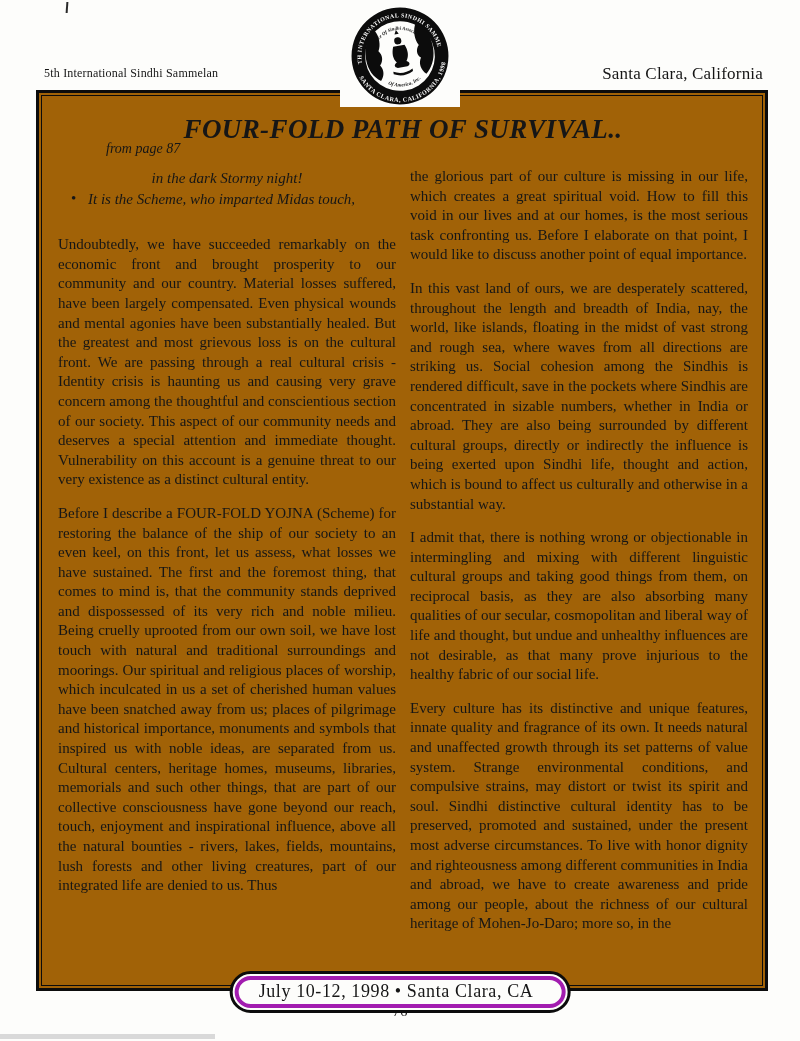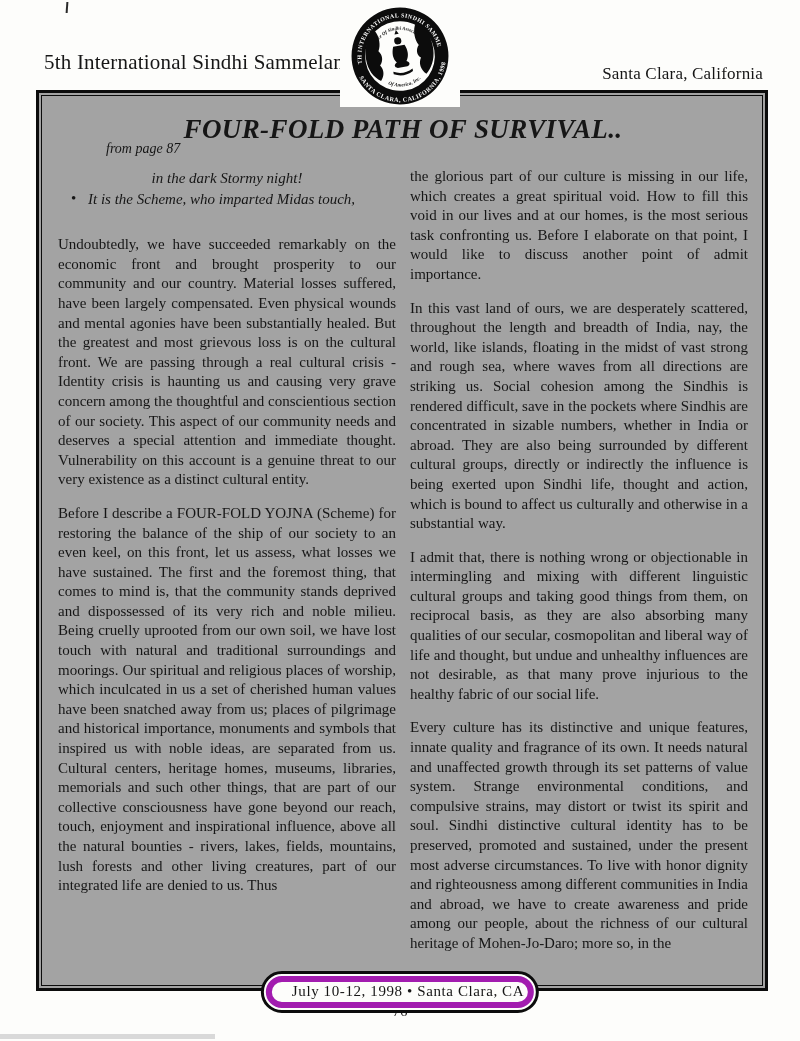--- a/index.html
+++ b/index.html
@@ -16,38 +16,38 @@
   .artifact-tick {
     position: absolute; left: 66px; top: 2px;
     width: 2px; height: 11px; background: #2a2a2a; transform: rotate(4deg);
   }
   .artifact-strip {
     position: absolute; left: 0; top: 1034px;
     width: 215px; height: 5px; background: #d9d9d9;
   }
   
   .header-left {
-    position: absolute; left: 44px; top: 50px;
-    font-size: 21px; letter-spacing: 0.2px;
+    position: absolute; left: 44px; top: 66px;
+    font-size: 12px; letter-spacing: 0.2px;
   }
   .header-right {
     position: absolute; right: 37px; top: 64px;
     font-size: 17px; letter-spacing: 0.2px;
   }
   
   .logo-wrap {
     position: absolute; left: 50%; top: 5px; transform: translateX(-50%);
     background: #fdfdfb; padding: 0 9px; z-index: 6; line-height: 0;
   }
   
   .content-box {
     position: absolute; left: 36px; top: 90px;
     width: 726px; height: 895px;
     border: 3px solid #0c0c0c;
-    background: #a3a3a3;
+    background: #a16207;
   }
   .inner-box {
     position: absolute; inset: 2px;
     border: 1px solid #0c0c0c;
     padding: 14px 14px 0 16px;
     box-sizing: border-box;
   }
   .article-title {
     margin: 4px 0 0 0;
     text-align: center;
@@ -85,24 +85,24 @@
   
   .footer-pill {
     position: absolute; left: 50%; top: 971px; transform: translateX(-50%);
     z-index: 7;
     background: #fdfdfb;
     border: 3px solid #0c0c0c;
     border-radius: 999px;
     padding: 2px;
   }
   .footer-pill-inner {
-    border: 6px solid #a21caf;
+    border: 4px solid #a21caf;
     border-radius: 999px;
-    padding: 1px 4px 2px 20px;
-    font-size: 15px;
+    padding: 1px 28px 2px 20px;
+    font-size: 18px;
     letter-spacing: 0.6px;
     white-space: nowrap;
   }
   .page-number {
     position: absolute; left: 0; top: 1003px; width: 100%;
     text-align: center; font-size: 15px;
   }
 </style>
 </head>
 <body>
@@ -167,21 +167,21 @@
             <div class="verse-bullet">
               <span class="bullet-glyph">•</span>
               <span>It is the Scheme, who imparted Midas touch,</span>
             </div>
           </div>
           <p>Undoubtedly, we have succeeded remarkably on the economic front and brought prosperity to our community and our country.  Material losses suffered, have been largely compensated. Even physical wounds and mental agonies have been substantially healed.  But the greatest and most grievous loss is on the cultural front.  We are passing through a real cultural crisis - Identity crisis is haunting us and causing very grave concern among the thoughtful and conscientious section of our society.  This aspect of our community needs and deserves a special attention and immediate thought. Vulnerability on this account is a genuine threat to our very existence as a distinct cultural entity.</p>
           <p>Before I describe a FOUR-FOLD YOJNA (Scheme) for restoring the balance of the ship of our society to an even keel, on this front, let us assess, what losses we have sustained.  The first and the foremost thing, that comes to mind is, that the community stands deprived and dispossessed of its very rich and noble milieu.  Being cruelly uprooted from our own soil, we have lost touch with natural and traditional surroundings and moorings.  Our spiritual and religious places of worship, which inculcated in us a set of cherished human values have been snatched away from us; places of pilgrimage and historical importance, monuments and symbols that inspired us with noble ideas, are separated from us.  Cultural centers, heritage homes, museums, libraries, memorials and such other things, that are part of our collective consciousness have gone beyond our reach, touch, enjoyment and inspirational influence, above all the natural bounties - rivers, lakes, fields, mountains, lush forests and other living creatures, part of our integrated life are denied to us.  Thus</p>
         </div>
 
         <div class="col">
-          <p>the glorious part of our culture is missing in our life, which creates a great spiritual void.  How to fill this void in our lives and at our homes, is the most serious task confronting us.  Before I elaborate on that point, I would like to discuss another point of admit importance.</p>
+          <p>the glorious part of our culture is missing in our life, which creates a great spiritual void.  How to fill this void in our lives and at our homes, is the most serious task confronting us.  Before I elaborate on that point, I would like to discuss another point of equal importance.</p>
           <p>In this vast land of ours, we are desperately scattered, throughout the length and breadth of India, nay, the world, like islands, floating in the midst of vast strong and rough sea, where waves from all directions are striking us.  Social cohesion among the Sindhis is rendered difficult, save in the pockets where Sindhis are concentrated in sizable numbers, whether in India or abroad.  They are also being surrounded by different cultural groups, directly or indirectly the influence is being exerted upon Sindhi life, thought and action, which is bound to affect us culturally and otherwise in a substantial way.</p>
           <p>I admit that, there is nothing wrong or objectionable in intermingling and mixing with different linguistic cultural groups and taking good things from them, on reciprocal basis, as they are also absorbing many qualities of our secular, cosmopolitan and liberal way of life and thought, but undue and unhealthy influences are not desirable, as that many prove injurious to the healthy fabric of our social life.</p>
           <p>Every culture has its distinctive and unique features, innate quality and fragrance of its own.  It needs natural and unaffected growth through its set patterns of value system.  Strange environmental conditions, and compulsive strains, may distort or twist its spirit and soul.  Sindhi distinctive  cultural identity has to be preserved, promoted and sustained, under the present most adverse circumstances.  To live with honor dignity and righteousness among different communities in India and abroad, we have to create awareness and pride among our people, about the richness of our cultural heritage of Mohen-Jo-Daro; more so, in the</p>
         </div>
 
       </div>
     </div>
   </div>
 
   <div class="footer-pill">

